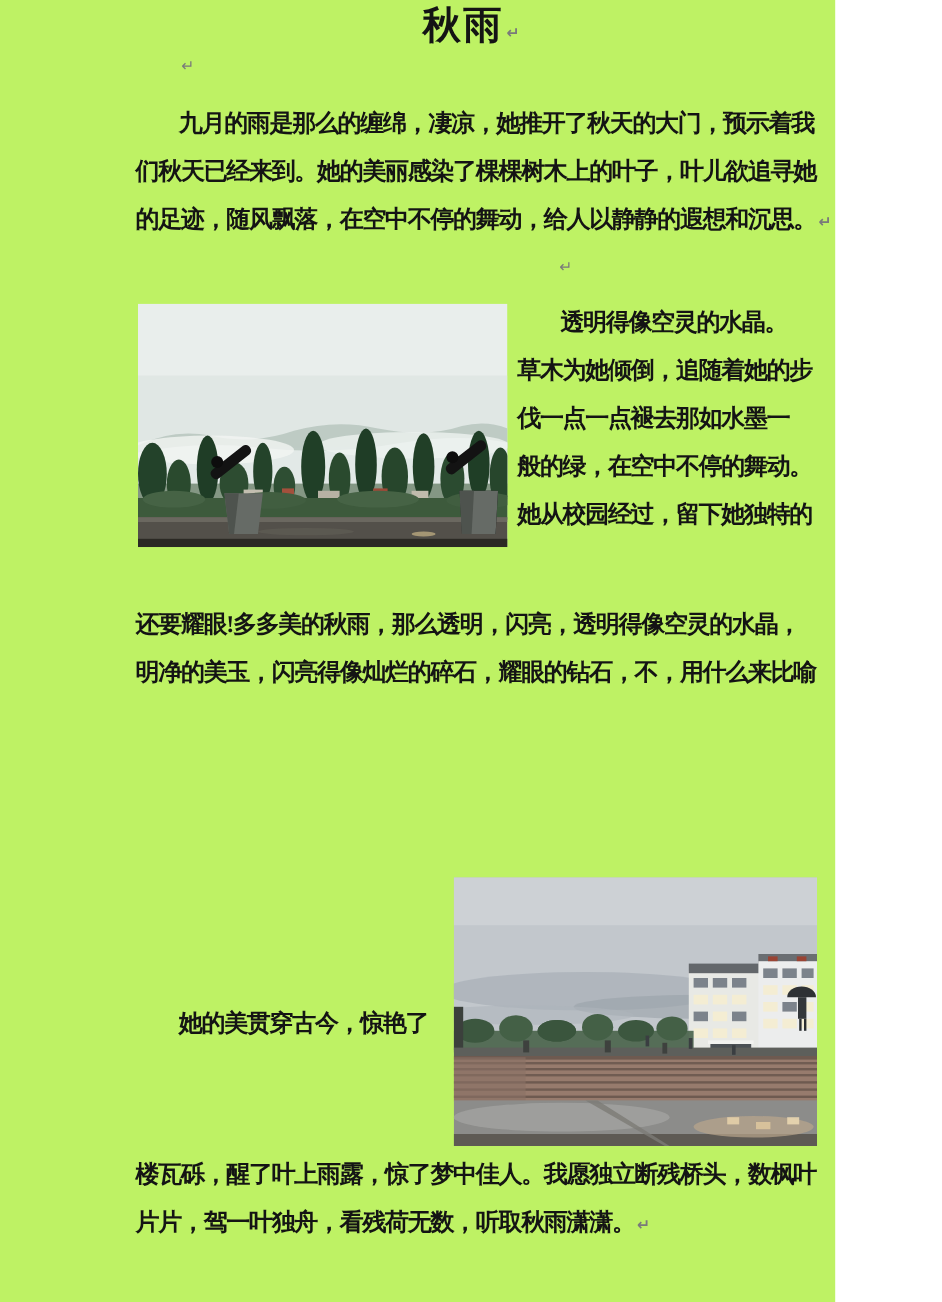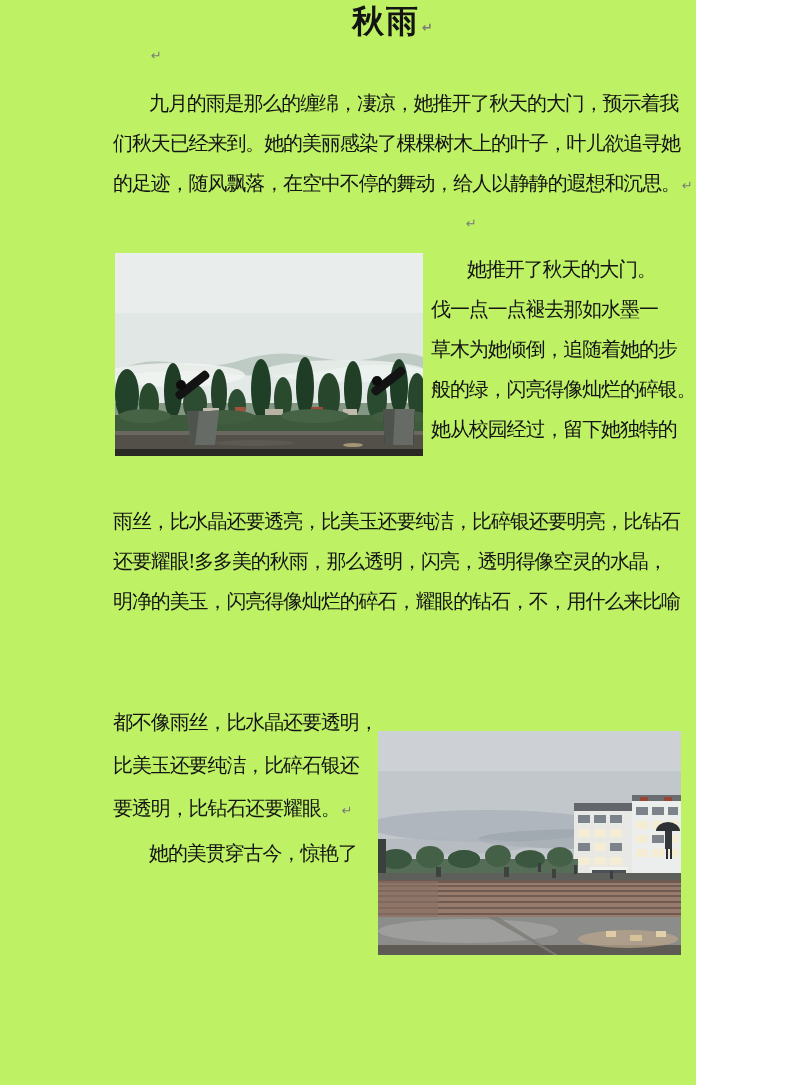--- a/index.html
+++ b/index.html
@@ -10,21 +10,21 @@
     font-family:"Liberation Serif","DejaVu Serif",serif;
     color:#141414;
     overflow:hidden;
   }
   .doc-title{
     position:absolute;left:0;top:2px;width:785px;
     text-align:center;font-size:32px;font-weight:bold;
     letter-spacing:2px;line-height:38px;white-space:nowrap;
   }
   .textblock{position:absolute;font-size:20px;letter-spacing:-1.1px;}
-  .line{white-space:nowrap;}
+  .line{white-space:nowrap;font-weight:bold;}
   .indent{text-indent:36px;}
   .mark{
     color:#7a7a7a;font-size:13px;letter-spacing:0;
     font-family:"DejaVu Sans",sans-serif;vertical-align:baseline;
     padding-left:2px;
   }
   .mark-floating{position:absolute;color:#7a7a7a;font-size:13px;
     font-family:"DejaVu Sans",sans-serif;}
   .lh40{line-height:40px;}
   .lh43{line-height:43px;}
@@ -126,39 +126,33 @@
         <polygon points="268,156 300,156 298,192 270,192" fill="#63686three3"></polygon>
         <polygon points="268,156 300,156 298,192 270,192" fill="#666b66"></polygon>
         <polygon points="268,156 280,156 278,192 270,192" fill="#4e534e"></polygon>
         <rect x="258" y="122" width="40" height="9" rx="4" fill="#131313" transform="rotate(-38 278 134)"></rect>
         <circle cx="262" cy="128" r="5" fill="#0d0d0d"></circle>
       </g>
     </svg>
   </div>
 
   <div id="para2-right" class="textblock lh40">
-    <div class="line indent"><span>她推开了秋天的大门。</span></div>
+    <div class="line indent"><span>透明得像空灵的水晶。</span></div>
+    <div class="line"><span>草木为她倾倒，追随着她的步</span></div>
     <div class="line"><span>伐一点一点褪去那如水墨一</span></div>
-    <div class="line"><span>草木为她倾倒，追随着她的步</span></div>
-    <div class="line"><span>般的绿，闪亮得像灿烂的碎银。</span></div>
+    <div class="line"><span>般的绿，在空中不停的舞动。</span></div>
     <div class="line"><span>她从校园经过，留下她独特的</span></div>
   </div>
 
 
   <div id="para3-full" class="textblock lh40">
-    <div class="line"><span>雨丝，比水晶还要透亮，比美玉还要纯洁，比碎银还要明亮，比钻石</span></div>
     <div class="line"><span>还要耀眼!多多美的秋雨，那么透明，闪亮，透明得像空灵的水晶，</span></div>
     <div class="line"><span>明净的美玉，闪亮得像灿烂的碎石，耀眼的钻石，不，用什么来比喻</span></div>
   </div>
 
-  <div id="para3-narrow" class="textblock lh43">
-    <div class="line"><span>都不像雨丝，比水晶还要透明，</span></div>
-    <div class="line"><span>比美玉还要纯洁，比碎石银还</span></div>
-    <div class="line"><span>要透明，比钻石还要耀眼。</span><span class="mark">↵</span></div>
-  </div>
 
   <div class="photo" id="photo2" role="img" aria-label="雨后校园广场：宽大台阶与白色教学楼，行人撑伞">
     <svg width="303" height="224" viewBox="0 0 303 224">
 
       <rect x="0" y="0" width="303" height="150" fill="#c2c7cc"></rect>
       <rect x="0" y="0" width="303" height="40" fill="#cdd1d5"></rect>
       <g>
         <ellipse cx="110" cy="95" rx="120" ry="16" fill="#a8afb6" opacity="0.7"></ellipse>
         <ellipse cx="210" cy="108" rx="110" ry="10" fill="#99a1a9" opacity="0.6"></ellipse>
         <ellipse cx="60" cy="115" rx="90" ry="8" fill="#aeb4ba" opacity="0.6"></ellipse>
@@ -259,15 +253,19 @@
         <rect x="196" y="134" width="3" height="9"></rect>
         <rect x="232" y="140" width="3" height="8"></rect>
       </g>
     </svg>
   </div>
 
   <div id="para4-narrow" class="textblock lh39">
     <div class="line indent"><span>她的美贯穿古今，惊艳了</span></div>
   </div>
 
+  <div id="para4-full" class="textblock lh40">
+    <div class="line"><span>楼瓦砾，醒了叶上雨露，惊了梦中佳人。我愿独立断残桥头，数枫叶</span></div>
+    <div class="line"><span>片片，驾一叶独舟，看残荷无数，听取秋雨潇潇。</span><span class="mark">↵</span></div>
+  </div>
 
 
 </div>
 
 </body></html>

